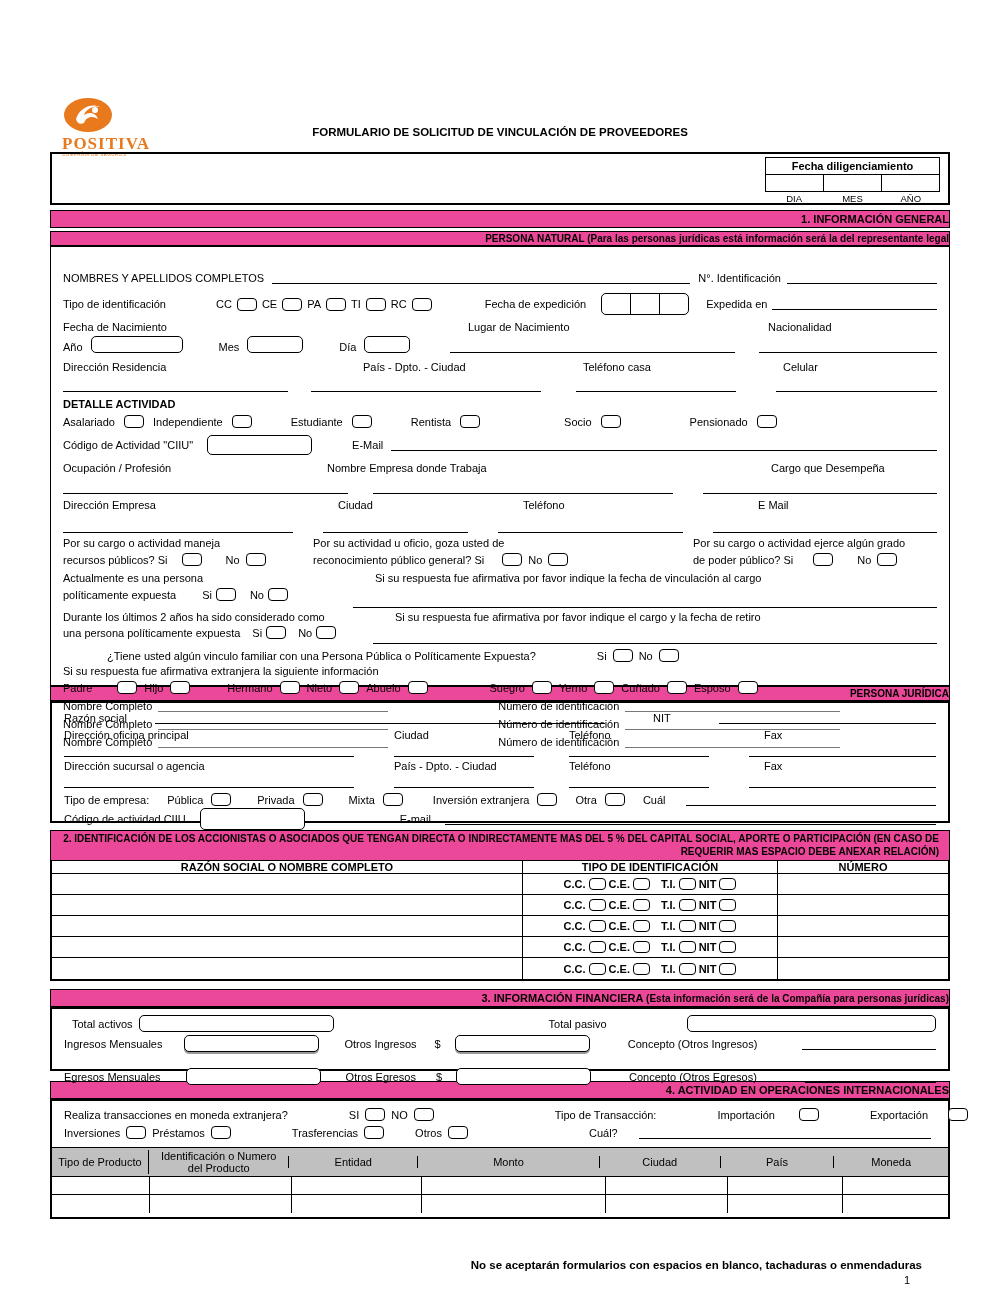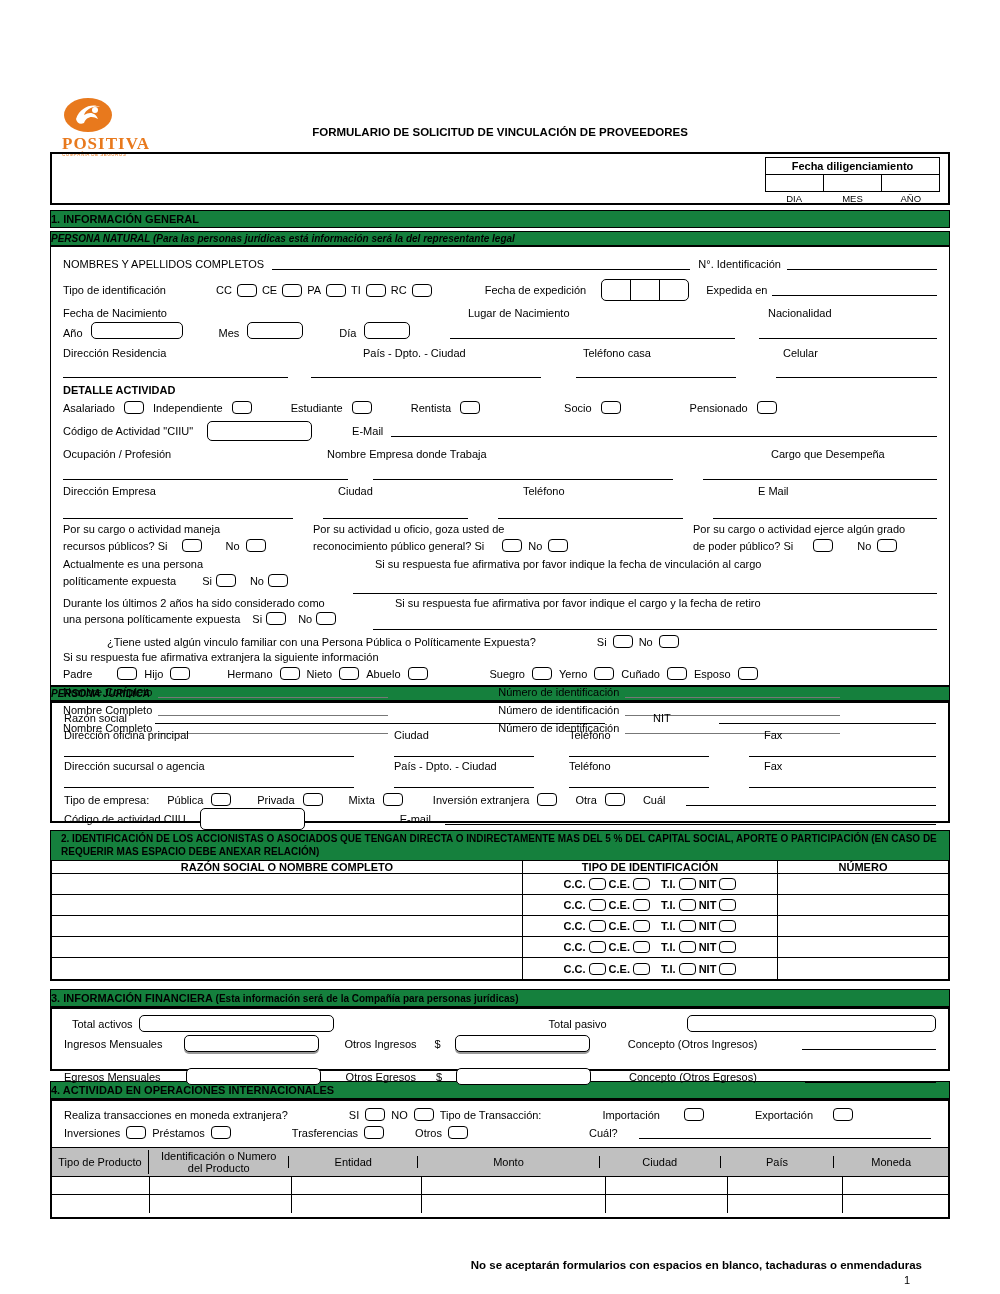--- a/index.html
+++ b/index.html
@@ -17,23 +17,23 @@
   .hdrbox { margin-top: 152px; height: 53px; border: 2px solid #000; position: relative; }
   .fecha { position: absolute; right: 8px; top: 3px; width: 175px; }
   .fecha-title { border: 1px solid #000; font-weight: bold; text-align: center; font-size: 11px; padding: 2px 0; }
   .fecha-cells { display: flex; border: 1px solid #000; border-top: none; height: 17px; }
   .fecha-cells div { flex: 1; border-left: 1px solid #000; }
   .fecha-cells div:first-child { border-left: none; }
   .fecha-labels { display: flex; font-size: 9.5px; }
   .fecha-labels div { flex: 1; text-align: center; padding-top: 1px; }
 
   
-  .bar { background: #15803d; border: 1px solid #000; font-weight: bold; text-align: left; }
+  .bar { background: #ec4899; border: 1px solid #000; font-weight: bold; text-align: right; }
   .bar1 { margin-top: 5px; padding: 2px 0; font-size: 11px; }
-  .sub { margin-top: 3px; padding: 1px 0; font-size: 10px; font-style: italic; }
+  .sub { margin-top: 3px; padding: 1px 0; font-size: 10px; }
   .bar2 { margin-top: 7px; padding: 2px 10px; font-size: 10px; line-height: 1.25; }
 
   .boxc { border: 2px solid #000; background: #fff; padding: 0 12px; }
 
   
   .r { display: flex; align-items: center; white-space: nowrap; }
   .lbl { flex: none; }
   .b { font-weight: bold; }
   .cb { flex: none; width: 20px; height: 13px; border: 1.5px solid #000; border-radius: 4px; background: #fff; }
   .cbs { width: 17px; height: 12px; }
@@ -99,21 +99,21 @@
         <div>AÑO</div>
       </div>
     </div>
   </div>
 
   <div class="bar bar1">1. INFORMACIÓN GENERAL</div>
   <div class="bar sub">PERSONA NATURAL (Para las personas jurídicas está información será la del representante legal</div>
 
   <div class="boxc" style="height:440px; border-width:1.5px;">
 
-    <div class="r" style="margin-top:11px;">
+    <div class="r" style="margin-top:25px;">
       <span class="lbl">NOMBRES Y APELLIDOS COMPLETOS</span>
       <span class="ln" style="margin:0 8px;"></span>
       <span class="lbl">N°. Identificación</span>
       <span class="ln lnf" style="width:150px; margin-left:6px;"></span>
     </div>
 
     <div class="r" style="margin-top:9px; gap:5px;">
       <span class="lbl" style="width:148px;">Tipo de identificación</span>
       <span class="lbl">CC</span>
           <span class="cb"></span>
@@ -496,21 +496,21 @@
   </div>
 
   <div class="bar bar1" style="margin-top:10px;">4. ACTIVIDAD EN OPERACIONES INTERNACIONALES</div>
   <div class="boxc" style="border-width:2px; padding-bottom:4px;">
     <div class="r" style="margin-top:7px; gap:6px;">
       <span class="lbl">Realiza transacciones en moneda extranjera?</span>
       <span class="lbl" style="margin-left:55px;">SI</span>
           <span class="cb"></span>
       <span class="lbl">NO</span>
           <span class="cb"></span>
-      <span class="lbl" style="">Tipo de Transacción:</span>
+      <span class="lbl" style="margin-left:115px;">Tipo de Transacción:</span>
       <span class="lbl" style="margin-left:55px;">Importación</span>
           <span class="cb" style="margin-left:18px;"></span>
       <span class="lbl" style="margin-left:45px;">Exportación</span>
           <span class="cb" style="margin-left:14px;"></span>
     </div>
     <div class="r" style="margin-top:5px; gap:6px;">
       <span class="lbl">Inversiones</span>
           <span class="cb"></span>
       <span class="lbl">Préstamos</span>
           <span class="cb" style="margin-right:55px;"></span>

